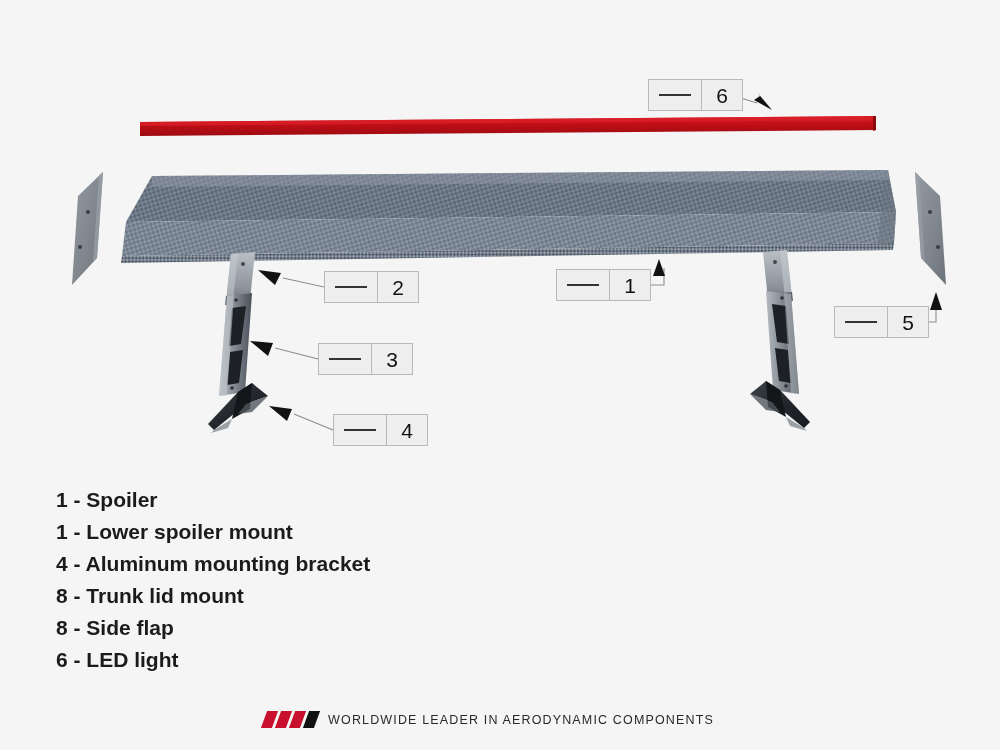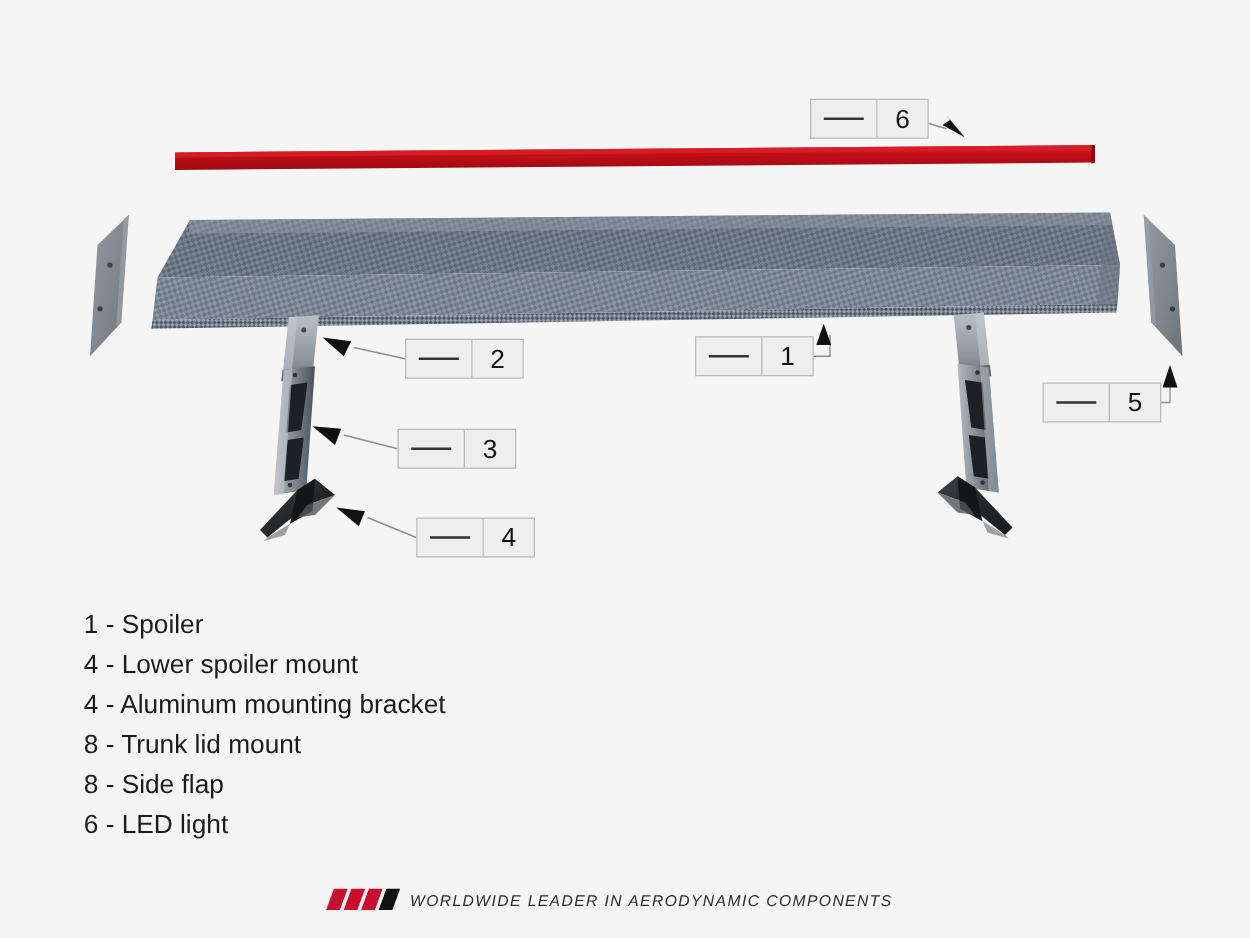--- a/index.html
+++ b/index.html
@@ -48,30 +48,29 @@
 
   
   #legend{
     position:absolute;
     left:56px;top:484px;
     font-size:21px;
     color:#1b1b1b;
     line-height:32px;
     white-space:nowrap;
   }
-  #legend div{font-weight:400;margin-left:11px;}
+  #legend div{font-weight:700;}
 
   
   #footer{
     position:absolute;
     left:0;bottom:22px;
     width:978px;
-    display:flex;align-items:flex-end;justify-content:center;
+    display:flex;align-items:center;justify-content:center;
     gap:11px;
-    font-style:italic;
   }
   #logo-marks{display:flex;align-items:center;gap:3px;height:17px;}
   .mark{
     width:11px;height:17px;
     transform:skewX(-20deg);
   }
   .mark.red{background:#c8102e;}
   .mark.black{background:#111111;}
   #tagline{
     font-size:12.5px;
@@ -280,21 +279,21 @@
 
   <div class="badge" style="left:834px;top:306px;">
     <span class="dashcell">
         <i class="dash"></i>
       </span>
     <span class="numcell">5</span>
   </div>
 
   <div id="legend">
     <div>1 - Spoiler</div>
-    <div>4 - Lower spoiler mount</div>
+    <div>1 - Lower spoiler mount</div>
     <div>4 - Aluminum mounting bracket</div>
     <div>8 - Trunk lid mount</div>
     <div>8 - Side flap</div>
     <div>6 - LED light</div>
   </div>
 
   <div id="footer">
     <span id="logo-marks">
       <i class="mark red"></i>
       <i class="mark red"></i>

